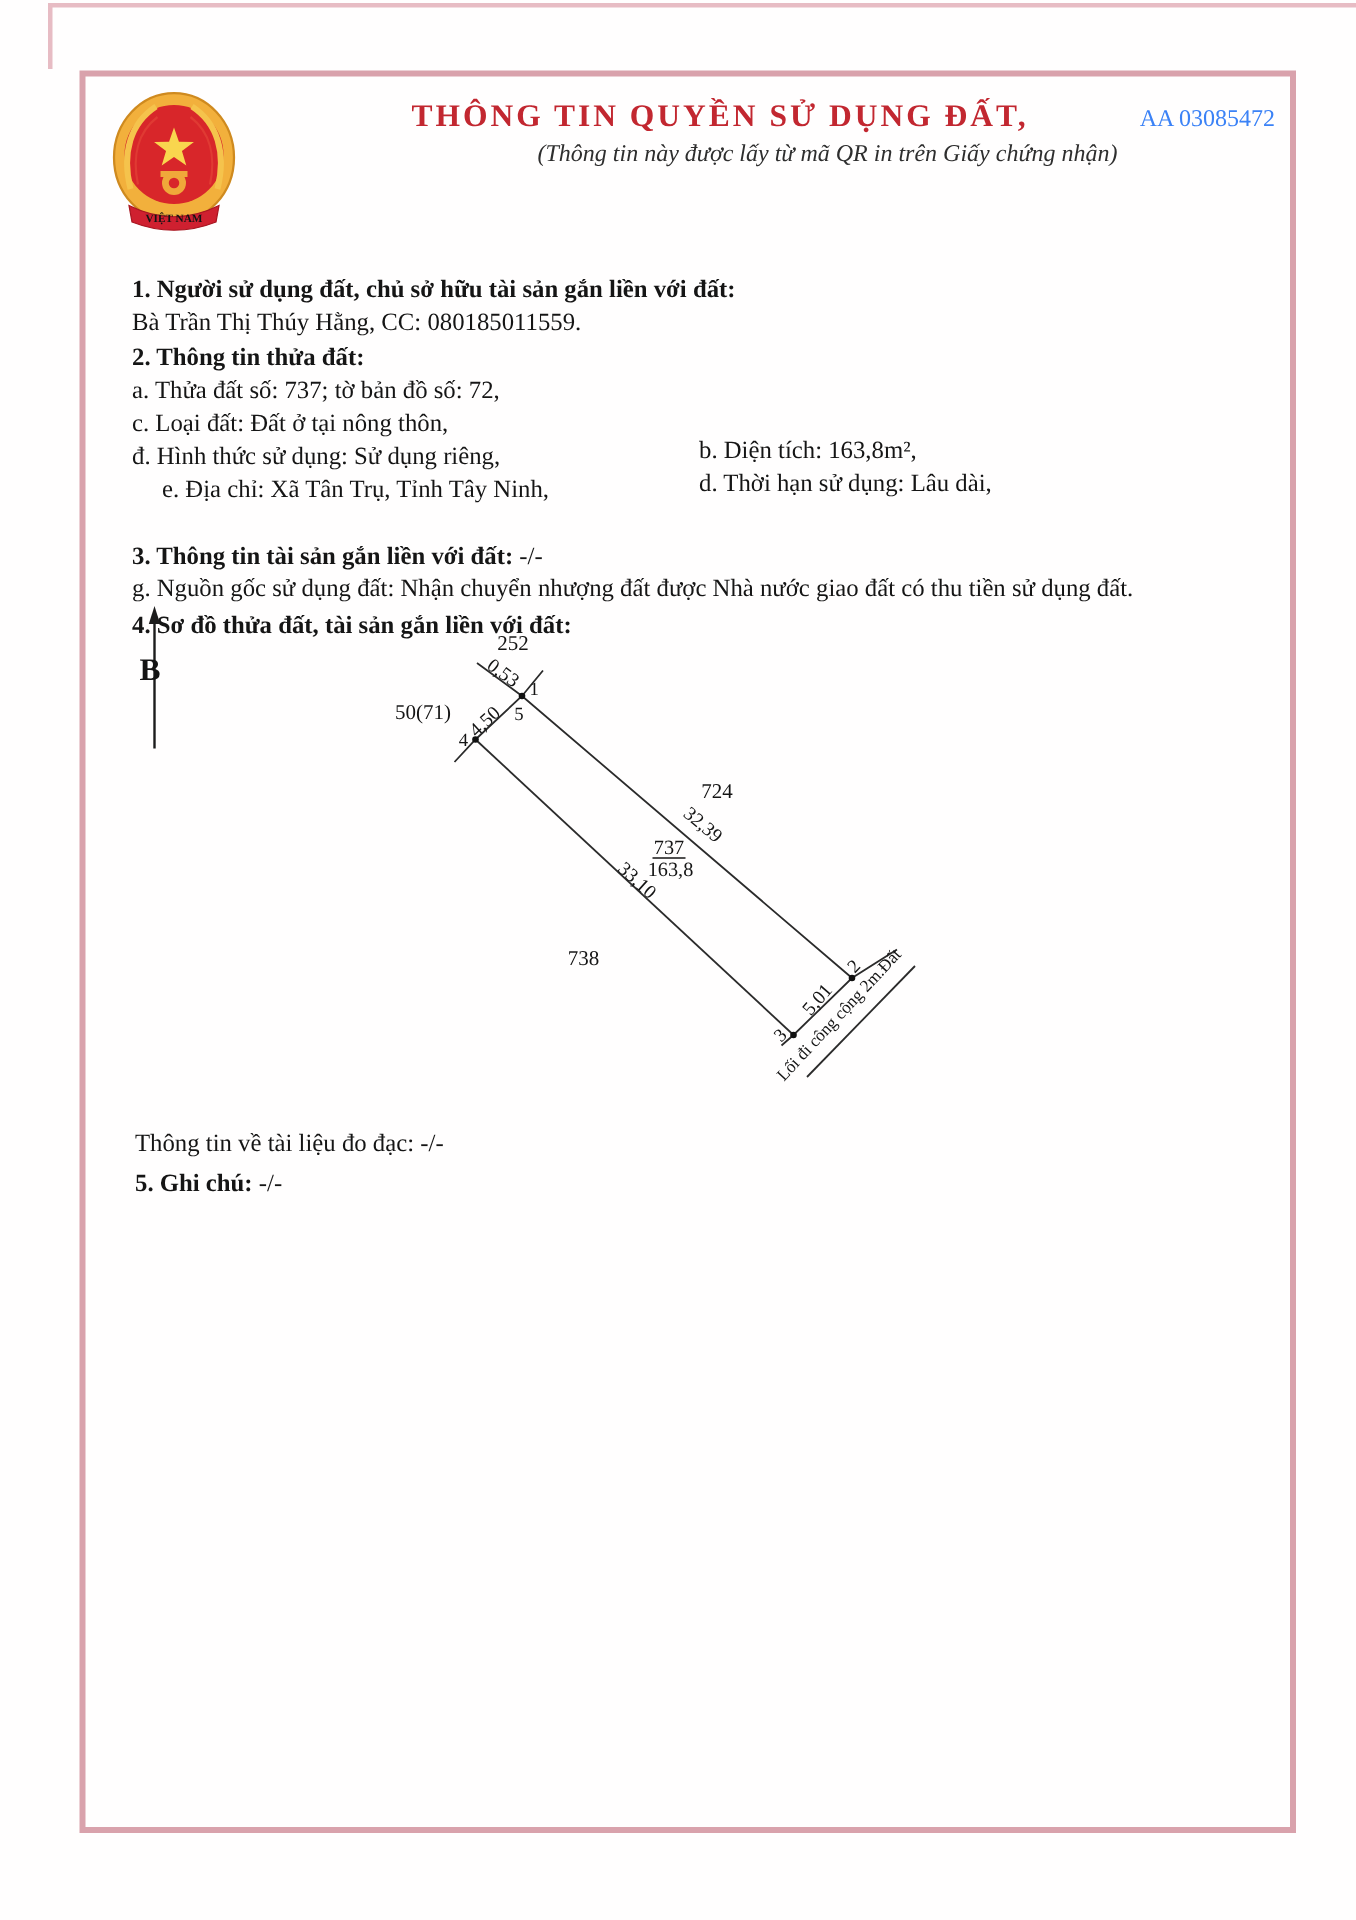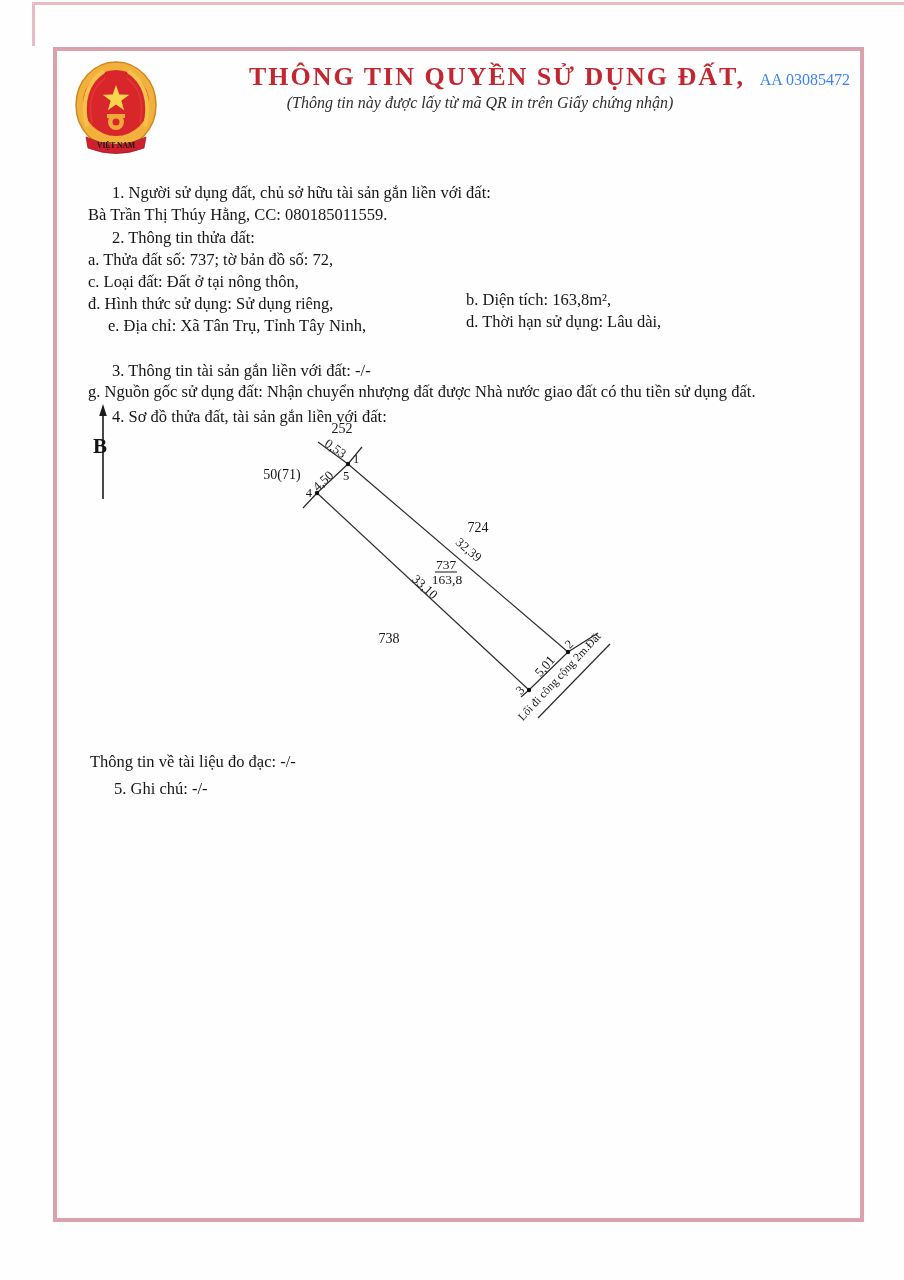--- a/index.html
+++ b/index.html
@@ -17,36 +17,36 @@
   .outer-left { left:32px; top:2px;  width:3px;  height:44px; background:#e7bcc4; }
 
   .frame {
     left:53px; top:47px; width:811px; height:1175px;
     border:4px solid #d9a2ac;
     background:transparent;
   }
 
   .title-block { left:215px; top:64px; width:530px; text-align:center; }
   .title-line1 {
-    color:#c22730; font-weight:bold; font-size:26px; line-height:26px;
-    letter-spacing:2px; white-space:nowrap;text-align:right;
+    color:#c22730; font-weight:bold; font-size:21px; line-height:26px;
+    letter-spacing:2px; white-space:nowrap;
   }
   .title-line2 {
     color:#c22730; font-weight:bold; font-size:20px; line-height:26px;
     letter-spacing:0.4px; white-space:nowrap;
   }
   .subtitle {
     color:#2e2e2e; font-style:italic; font-size:16px; line-height:22px;
-    margin-top:2px; white-space:nowrap;
+    margin-top:2px; white-space:nowrap;text-align:right;
   }
   .serial { left:715px; top:71px; width:135px; text-align:right;
     font-weight:normal; font-size:16px; color:#3b82f6; }
 
   .bline { left:88px; font-size:16.5px; line-height:18px; white-space:nowrap; color:#151515; }
-  .bbold { font-weight:normal;margin-left:24px; }
+  .bbold { font-weight:bold; }
   .col2  { position:absolute; left:378px; top:0; white-space:nowrap;margin-top:40px; } 
 
   .footer-line { left:90px; font-size:16.5px; line-height:18px; white-space:nowrap; color:#151515; }
 
   svg text { font-family:"Liberation Serif", serif; fill:#141414; }
 </style>
 </head>
 <body>
 
 <div class="page">

